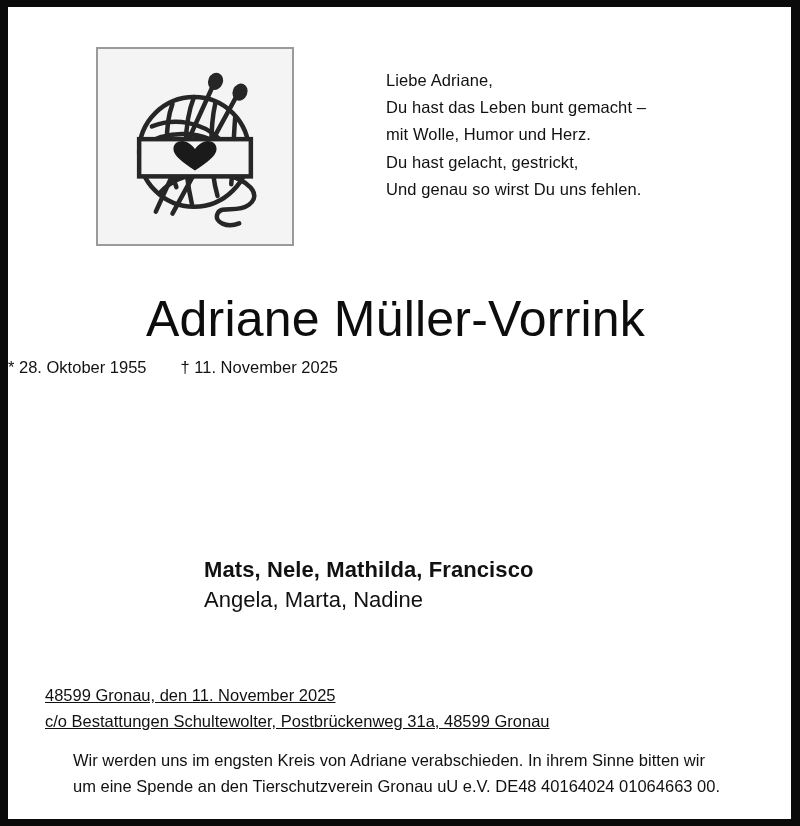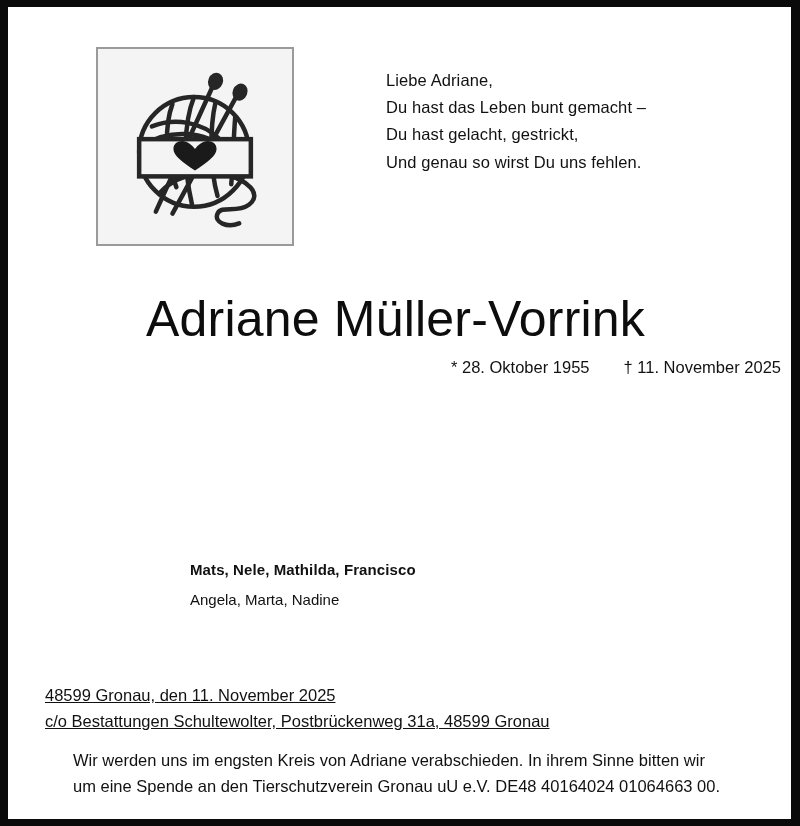--- a/index.html
+++ b/index.html
@@ -75,21 +75,21 @@
     color: #0d0d0d;
     letter-spacing: 0.2px;
     padding-right: 8px;
   }
 
   .dates {
     position: absolute;
     left: 0;
     right: 0;
     top: 348px;
-    text-align: right;
+    text-align: left;
     font-size: 16.5px;
     line-height: 24px;
     color: #121212;
     padding-right: 10px;
     white-space: pre;
   }
   .dates .gap { display: inline-block; width: 34px; }
 
   
   .verse {
@@ -99,24 +99,24 @@
     width: 470px;
     font-size: 16.5px;
     line-height: 32px;
     color: #111111;
   }
   .verse div { white-space: pre; }
 
   
   .family {
     position: absolute;
-    left: 182px;
+    left: 196px;
     top: 548px;
     width: 470px;
-    font-size: 15px;
+    font-size: 22px;
     line-height: 30px;
     color: #111111;
   }
   .family .primary {
     font-weight: bold;
     letter-spacing: 0.1px;
   }
   .family .secondary { font-weight: 400; }
 
   
@@ -178,20 +178,21 @@
 
         <rect x="42" y="92" width="114" height="38" fill="#f4f4f4" stroke="#262626" stroke-width="4.6"></rect>
 
         <path d="M99 124 C86 115 77 109 77 102 C77 97 81 94 86 94 C91 94 96 98 99 102 C102 98 107 94 112 94 C117 94 121 97 121 102 C121 109 112 115 99 124 Z" fill="#1a1a1a"></path>
       </svg>
     </div>
 
     <div class="poem">
       <div>Liebe Adriane,</div>
       <div>Du hast das Leben bunt gemacht –</div>
+      <div>mit Wolle, Humor und Herz.</div>
       <div>Du hast gelacht, gestrickt,</div>
       <div>Und genau so wirst Du uns fehlen.</div>
     </div>
 
     <div class="name">Adriane Müller-Vorrink</div>
 
     <div class="dates"><span>*</span> <span>28. Oktober 1955</span><span class="gap"></span><span>†</span> <span>11. November 2025</span></div>
 
 
     <div class="family">

